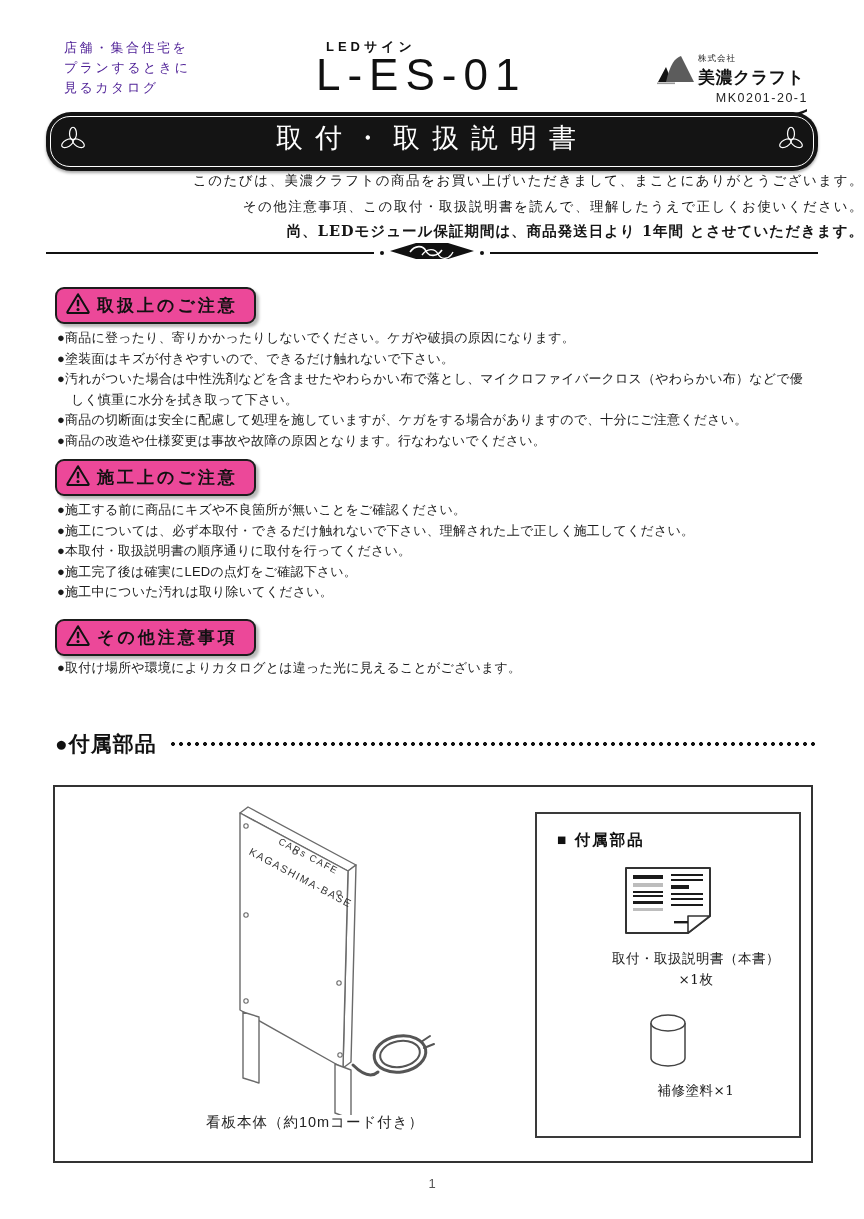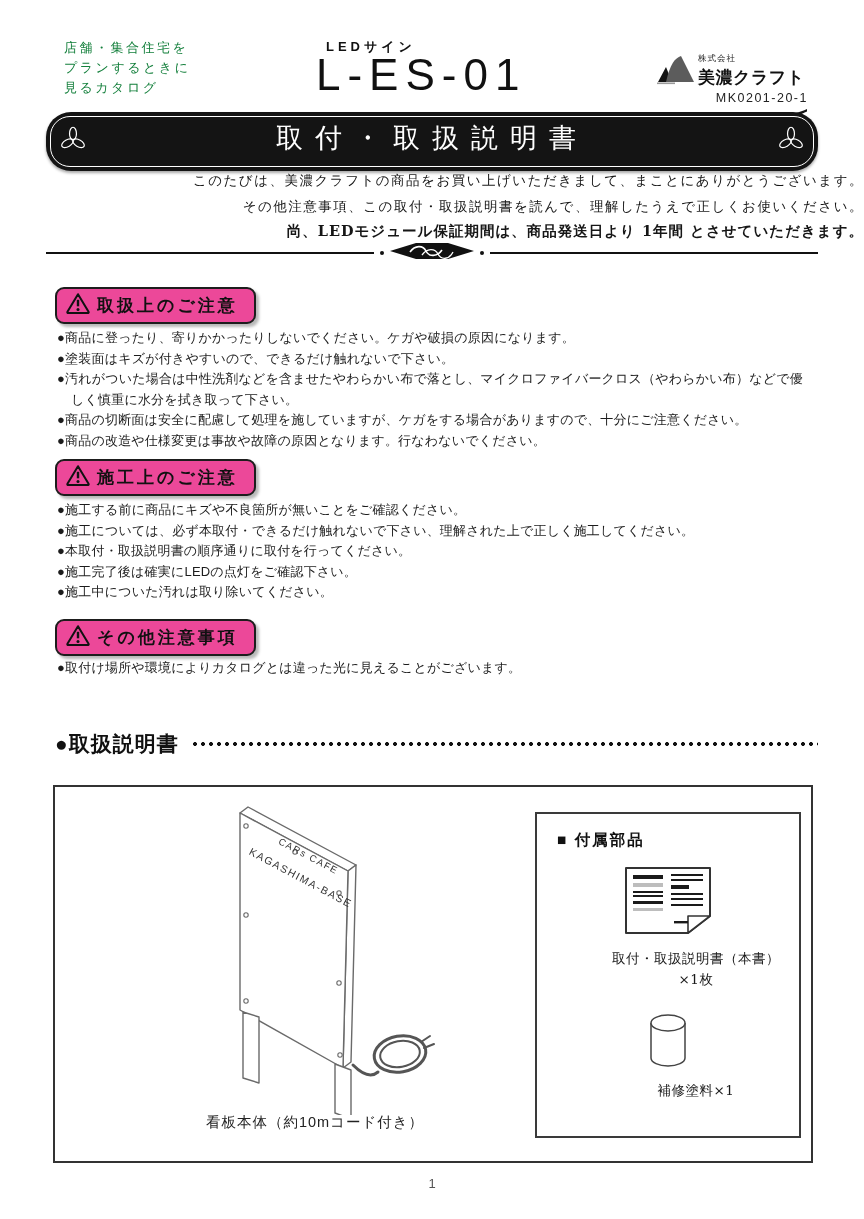--- a/index.html
+++ b/index.html
@@ -2,21 +2,21 @@
 <html><head>
 <meta charset="utf-8">
 <style>
   html,body{margin:0;padding:0;background:#ffffff;}
   .page{position:relative;width:864px;height:1219px;background:#fff;overflow:hidden;
         font-family:"Liberation Sans",sans-serif;color:#1a1a1a;}
   .abs{position:absolute;}
 
   
   .catalog-note{left:64px;top:38px;font-family:"DejaVu Serif",serif;font-size:13px;
-                line-height:1.55;letter-spacing:2.5px;color:#15803d;}
+                line-height:1.55;letter-spacing:2.5px;color:#4c1d95;}
   .product-category{left:326px;top:38px;font-size:13px;letter-spacing:4px;font-weight:bold;color:#111;}
   .product-model{left:316px;top:50px;font-size:44px;letter-spacing:7px;font-weight:500;color:#111;}
   .brand{left:656px;top:52px;width:152px;}
   .brand-row{display:flex;align-items:flex-end;gap:4px;}
   .brand-prefix{font-size:8.5px;letter-spacing:1px;color:#222;display:block;margin-bottom:1px;}
   .brand-name{font-size:17px;font-weight:bold;transform:skewX(-7deg);letter-spacing:0.5px;color:#111;white-space:nowrap;}
   .doc-code{font-size:12.5px;letter-spacing:1.5px;color:#222;text-align:right;margin-top:2px;}
 
   
   .banner{left:46px;top:112px;width:772px;height:59px;background:#141414;border-radius:25px;
@@ -181,21 +181,21 @@
         <circle cx="12" cy="17.4" r="1.5" fill="#111"></circle>
       </svg>
     </span>
     <span>その他注意事項</span>
   </div>
   <div class="abs bullets" style="top:658px">
     <div class="bullet">●取付け場所や環境によりカタログとは違った光に見えることがございます。</div>
   </div>
 
   <div class="abs pack-hd" style="top:730px">
-    <span class="txt">●取扱説明書</span>
+    <span class="txt">●付属部品</span>
     <span class="dots"></span>
   </div>
 
   <div class="abs pack-box">
 
     <div class="sign-ill">
       <svg width="430" height="322" viewBox="0 0 430 322">
         <g fill="#ffffff" stroke="#6a6a6a" stroke-width="1.4" stroke-linejoin="round">
           <polygon points="125,20 133,14 241,72 233,78"></polygon>
           <polygon points="233,78 241,72 236,269 228,275"></polygon>

